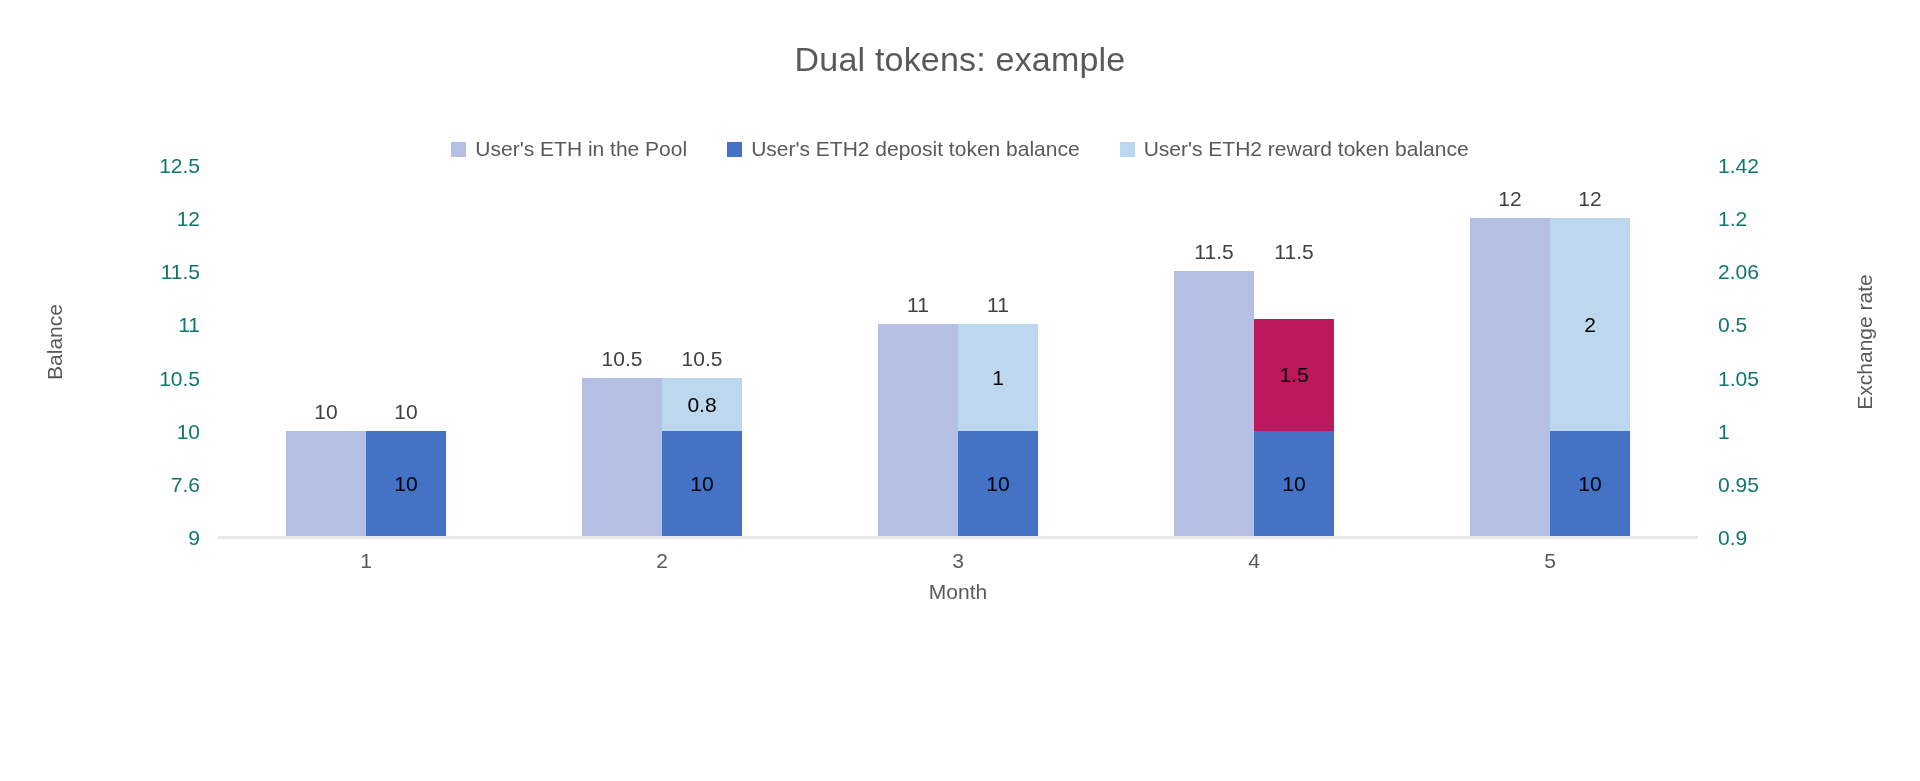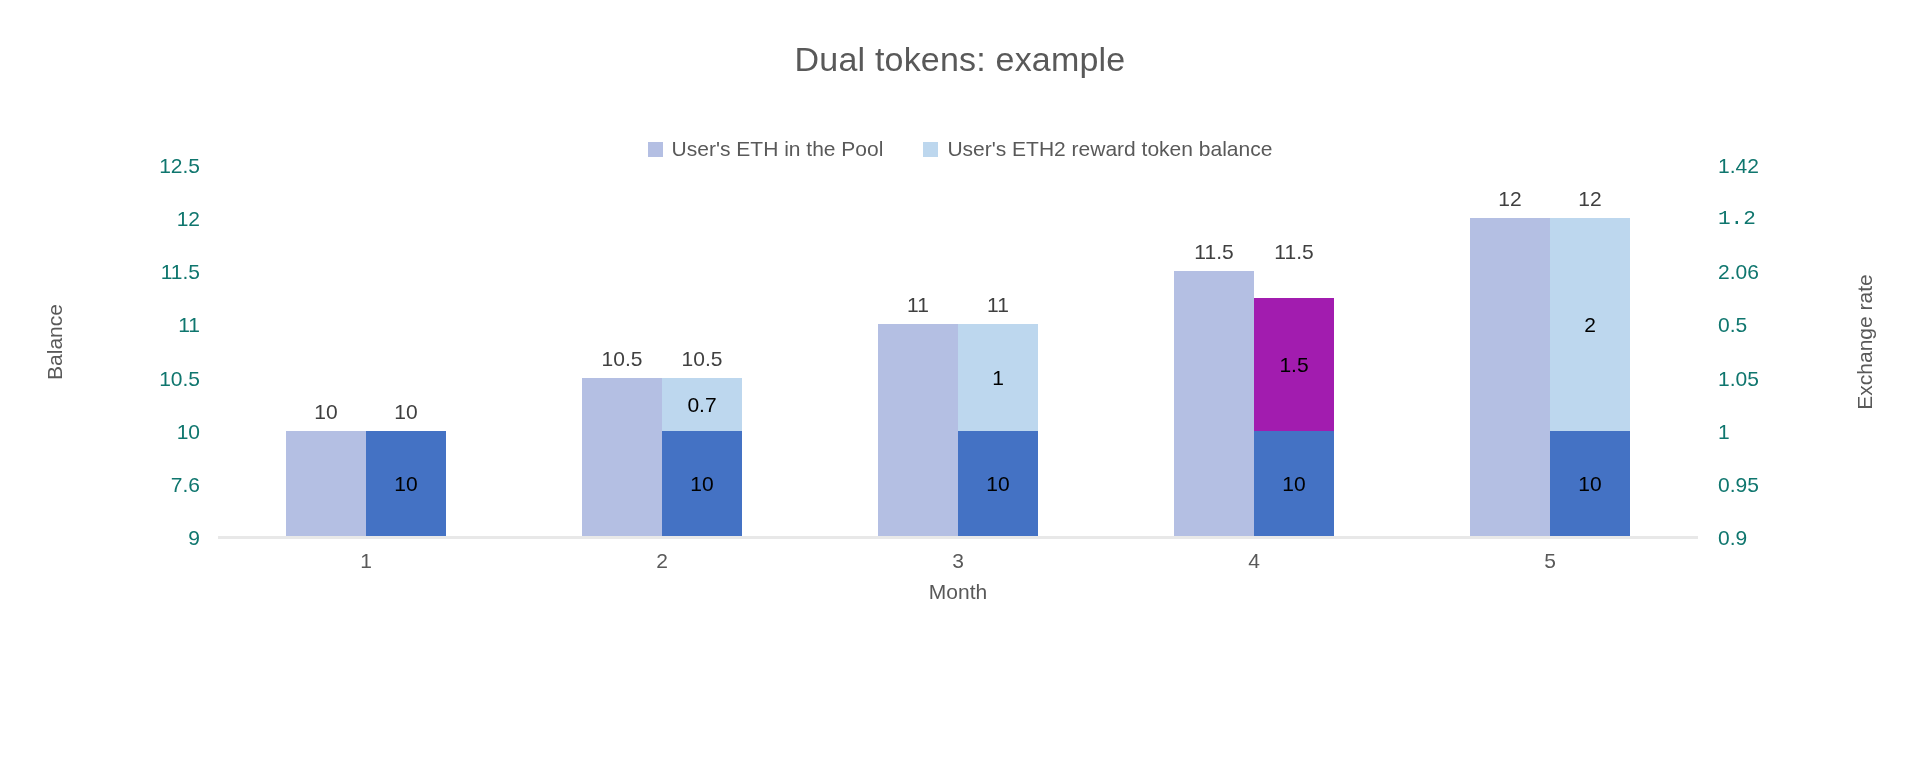--- a/index.html
+++ b/index.html
@@ -195,40 +195,44 @@
 <div id="chart-root">
 
   <div id="chart-title">Dual tokens: example</div>
 
   <div id="legend">
     <div class="legend-item">
       <span class="legend-swatch" style="background: rgb(180, 191, 227);"></span>
       <span class="legend-label">User's ETH in the Pool</span>
     </div>
     <div class="legend-item">
+      <span class="legend-swatch" style="background: rgb(68, 114, 196);"></span>
+      <span class="legend-label">User's ETH2 deposit token balance</span>
+    </div>
+    <div class="legend-item">
       <span class="legend-swatch" style="background: rgb(189, 215, 238);"></span>
       <span class="legend-label">User's ETH2 reward token balance</span>
     </div>
   </div>
 
   <div class="y-left-wrap" id="y-left-ticks">
       <div class="tick" style="top: 165px;">12.5</div>
       <div class="tick" style="top: 218.143px;">12</div>
       <div class="tick" style="top: 271.286px;">11.5</div>
       <div class="tick" style="top: 324.429px;">11</div>
       <div class="tick" style="top: 377.571px;">10.5</div>
       <div class="tick" style="top: 430.714px;">10</div>
       <div class="tick" style="top: 483.857px;">7.6</div>
       <div class="tick" style="top: 537px;">9</div>
     </div>
   <div class="axis-title-v" id="axis-title-left">Balance</div>
 
   <div class="y-right-wrap" id="y-right-ticks">
       <div class="tick" style="top: 165px;">1.42</div>
-      <div class="tick" style="top: 218.143px; font-family: Liberation Mono, monospace;">1.2</div>
+      <div class="tick" style="top: 218.143px;">1.2</div>
       <div class="tick" style="top: 271.286px;">2.06</div>
       <div class="tick" style="top: 324.429px;">0.5</div>
       <div class="tick" style="top: 377.571px;">1.05</div>
       <div class="tick" style="top: 430.714px;">1</div>
       <div class="tick" style="top: 483.857px;">0.95</div>
       <div class="tick" style="top: 537px;">0.9</div>
     </div>
   <div class="axis-title-v" id="axis-title-right">Exchange rate</div>
 
   <div id="plot">
@@ -254,21 +258,21 @@
           <div class="bar-col">
             <div class="bar" style="height: 159.429px; background: rgb(180, 191, 227);"></div>
             <div class="top-label" style="bottom: 168.429px;">10.5</div>
           </div>
           <div class="bar-col">
             <div class="bar" style="height: 159.429px;">
               <div class="bar-seg" style="bottom: 0px; height: 106.286px; background: rgb(68, 114, 196);">
                 <span class="seg-label">10</span>
               </div>
               <div class="bar-seg" style="bottom: 106.286px; height: 53.1429px; background: rgb(189, 215, 238);">
-                <span class="seg-label">0.7</span>
+                <span class="seg-label">0.8</span>
               </div>
             </div>
             <div class="top-label" style="bottom: 168.429px;">10.5</div>
           </div>
         </div>
         <div class="cat-label">2</div>
       </div>
       <div class="cat-group" style="left: 592px; width: 296px;">
         <div class="bars-row">
           <div class="bar-col">
@@ -293,21 +297,21 @@
         <div class="bars-row">
           <div class="bar-col">
             <div class="bar" style="height: 265.714px; background: rgb(180, 191, 227);"></div>
             <div class="top-label" style="bottom: 274.714px;">11.5</div>
           </div>
           <div class="bar-col">
             <div class="bar" style="height: 265.714px;">
               <div class="bar-seg" style="bottom: 0px; height: 106.286px; background: rgb(68, 114, 196);">
                 <span class="seg-label">10</span>
               </div>
-              <div class="bar-seg" style="bottom: 106.286px; height: 133px; background: #a21caf;">
+              <div class="bar-seg" style="bottom: 106.286px; height: 112px; background: #be185d;">
                 <span class="seg-label">1.5</span>
               </div>
             </div>
             <div class="top-label" style="bottom: 274.714px;">11.5</div>
           </div>
         </div>
         <div class="cat-label">4</div>
       </div>
       <div class="cat-group" style="left: 1184px; width: 296px;">
         <div class="bars-row">

